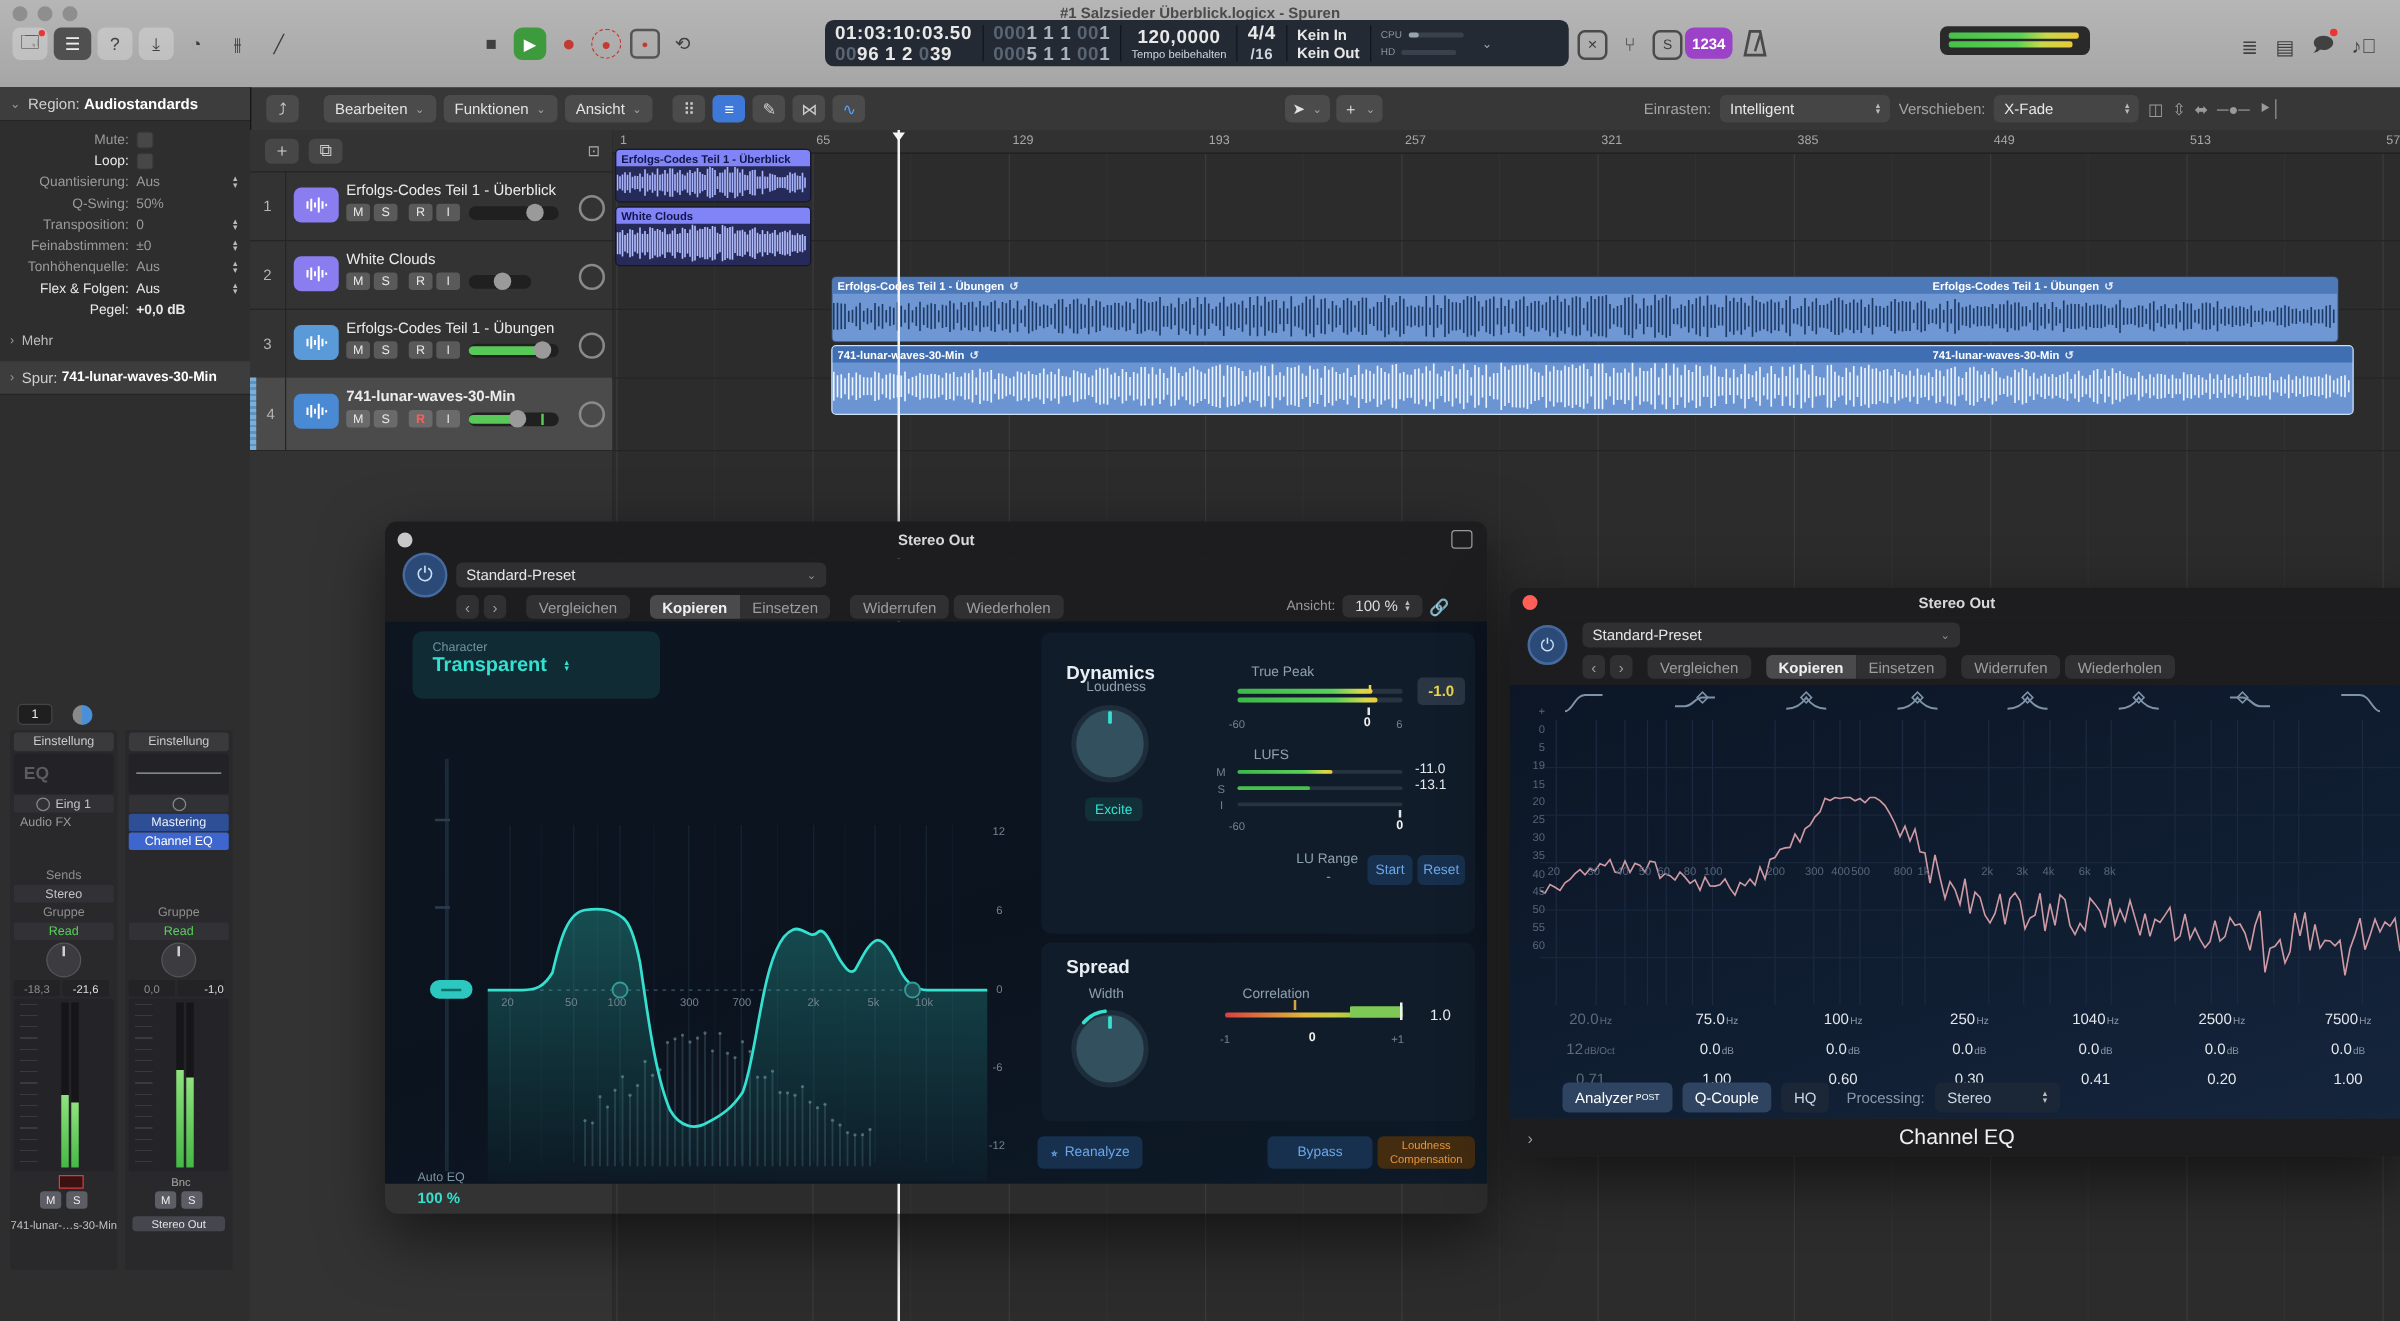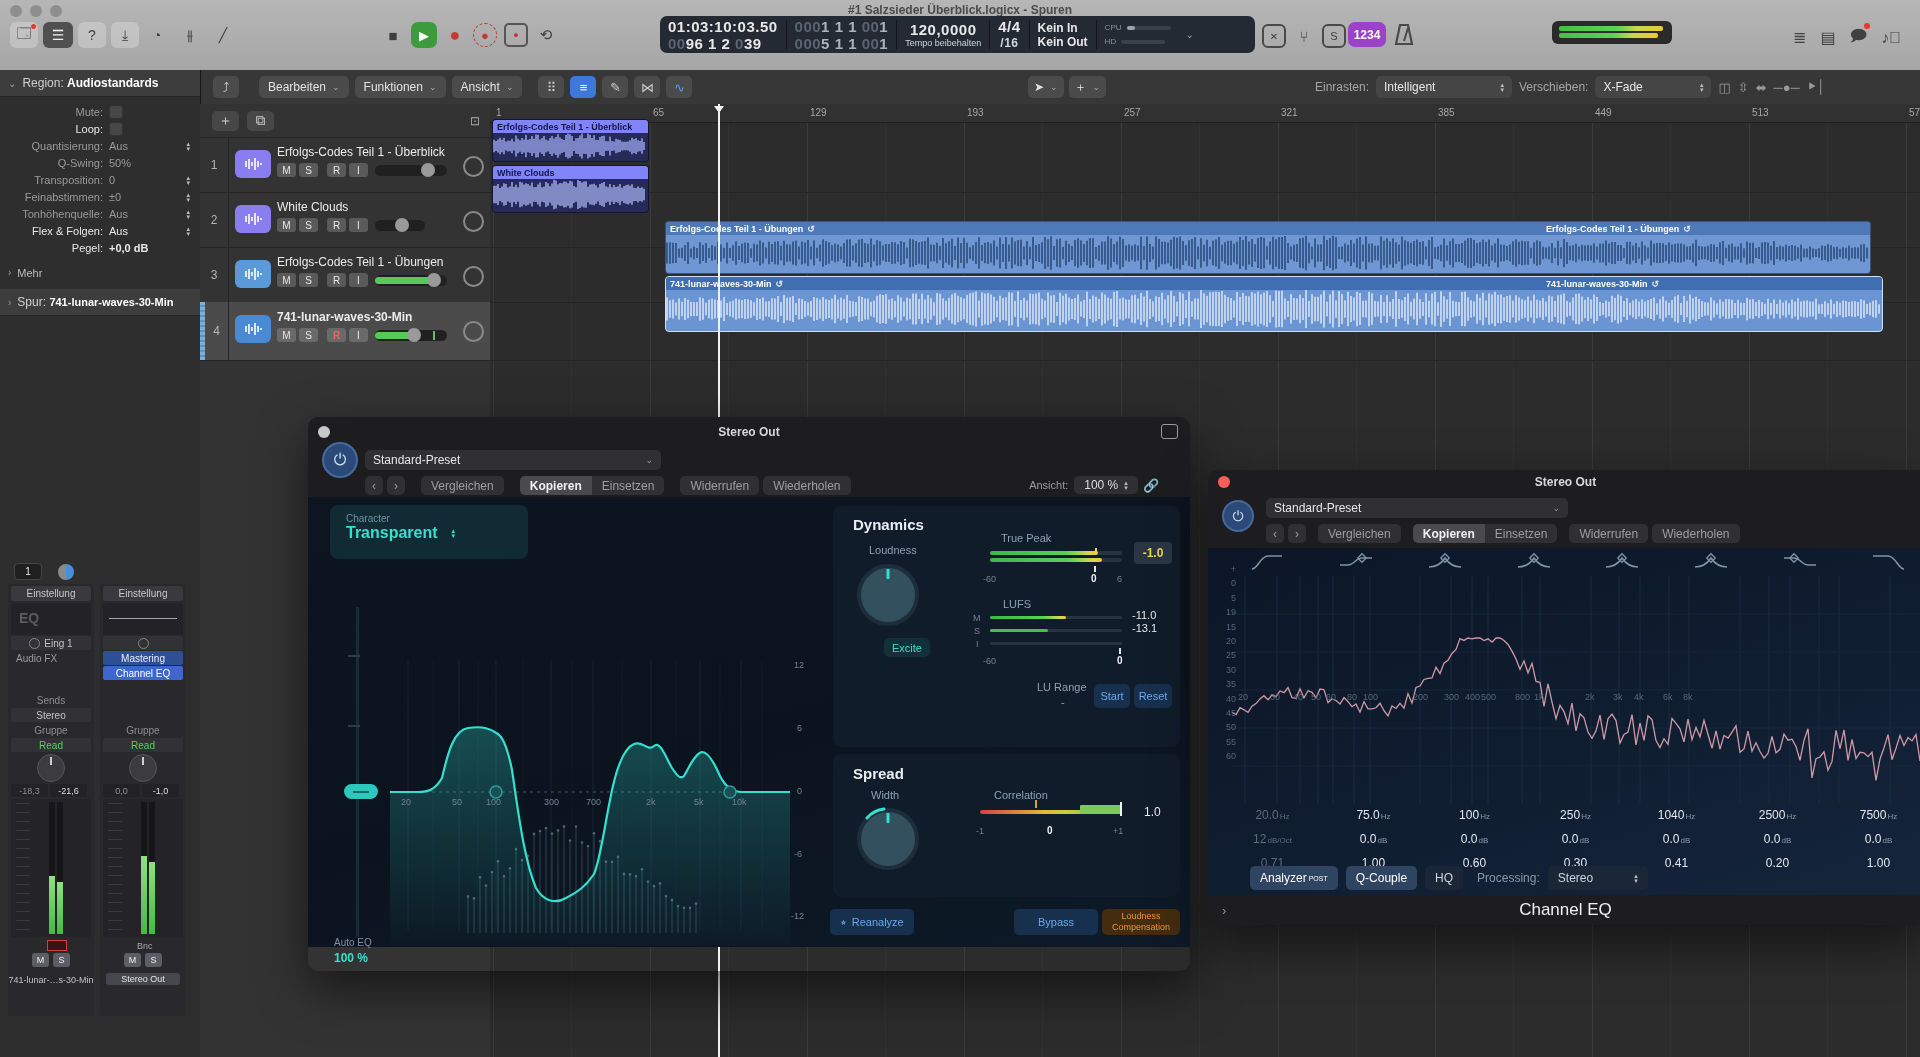--- a/index.html
+++ b/index.html
@@ -421,21 +421,21 @@
           <span>Gruppe</span>
         </div>
       <div class="slot" style="color:#58d158;">
           <span>Read</span>
         </div>
       <div class="panknob"></div>
       <div class="f" style="gap:2px;margin:1px 3px;">
         <span class="valbox" style="color:#8e8e8e;">
             <span>0,0</span>
           </span>
-        <span class="valbox" style="color:#dedede;">
+        <span class="valbox" style="color:#dedede;justify-content:flex-end;">
             <span>-1,0</span>
           </span>
       </div>
       <div class="meterbox">
         <div style="position:absolute;left:5px;top:4px;bottom:4px;width:14px;background:repeating-linear-gradient(#3a3a3e 0 1px,transparent 1px 9px);"></div>
         <div class="mch" style="left:38px;"></div>
           <div class="mch" style="left:46px;"></div>
         <div class="mfill" style="left:38px;height:78px;bottom:3px;"></div>
         <div class="mfill" style="left:46px;height:72px;bottom:3px;"></div>
         <div style="position:absolute;left:34px;bottom:-14px;font-size:9px;color:#a8a8a8;"><span>Bnc</span></div>
@@ -889,24 +889,24 @@
       <span class="a scalet" style="left:236px;top:300px;">300</span>
       <span class="a scalet" style="left:278px;top:300px;">700</span>
       <span class="a scalet" style="left:338px;top:300px;">2k</span>
       <span class="a scalet" style="left:386px;top:300px;">5k</span>
       <span class="a scalet" style="left:424px;top:300px;">10k</span>
 
       <span class="a" style="left:26px;top:440px;font-size:10px;color:#7e93a2;">Auto EQ</span>
       <span class="a" style="left:26px;top:454px;font-size:12px;font-weight:bold;color:#35e0d0;">100 %</span>
 
       <div class="panel" style="left:525px;top:9px;width:347px;height:241px;">
-        <div class="ptitle a" style="left:20px;top:10px;">Dynamics</div>
+        <div class="ptitle a" style="left:20px;top:24px;">Dynamics</div>
         <div class="plabel2 a" style="left:36px;top:38px;">Loudness</div>
         <div class="knob a" style="left:24px;top:58px;width:54px;height:54px;"></div>
-        <div class="a fc" style="left:51px;top:132px;width:46px;height:19px;border-radius:5px;background:#123037;color:#35e0d0;font-size:11px;">
+        <div class="a fc" style="left:35px;top:132px;width:46px;height:19px;border-radius:5px;background:#123037;color:#35e0d0;font-size:11px;">
             <span>Excite</span>
           </div>
 
         <div class="plabel2 a" style="left:168px;top:26px;">True Peak</div>
         <div class="hbar" style="left:157px;top:45px;width:132px;"></div>
         <div class="hfill" style="left:157px;top:45px;width:108px;"></div>
         <div class="hbar" style="left:157px;top:52px;width:132px;"></div>
         <div class="hfill" style="left:157px;top:52px;width:112px;"></div>
         <div class="a" style="left:262px;top:42px;width:2px;height:6px;background:#e8d44d;"></div>
         <div class="a" style="left:261px;top:60px;width:2px;height:6px;background:#dfe5ea;"></div>

